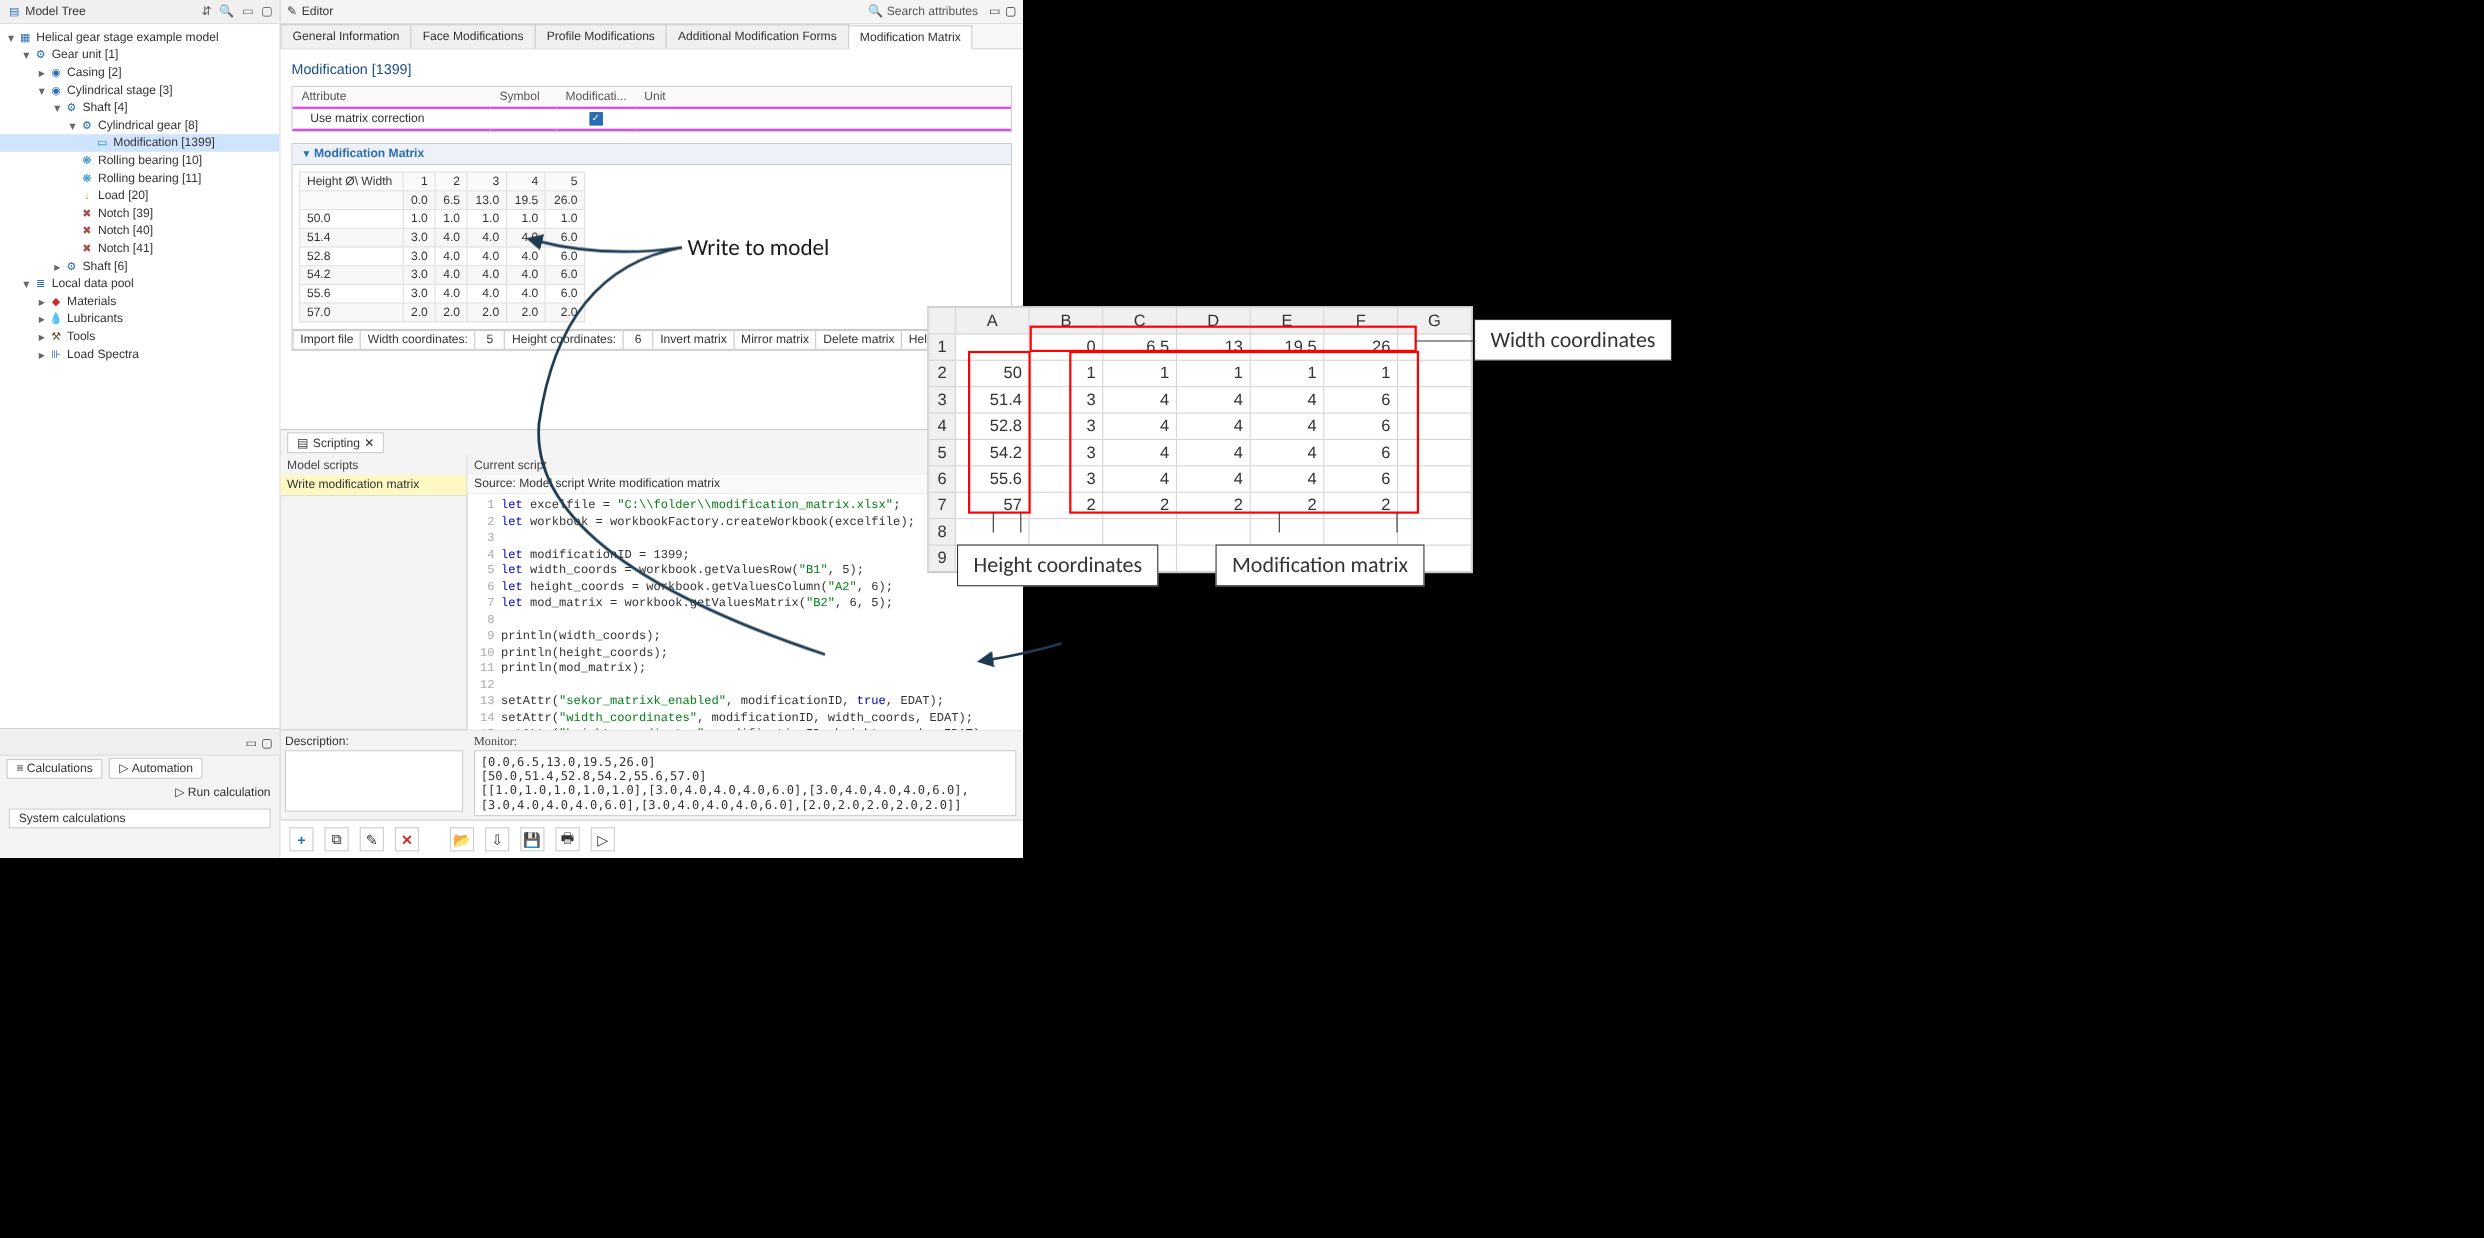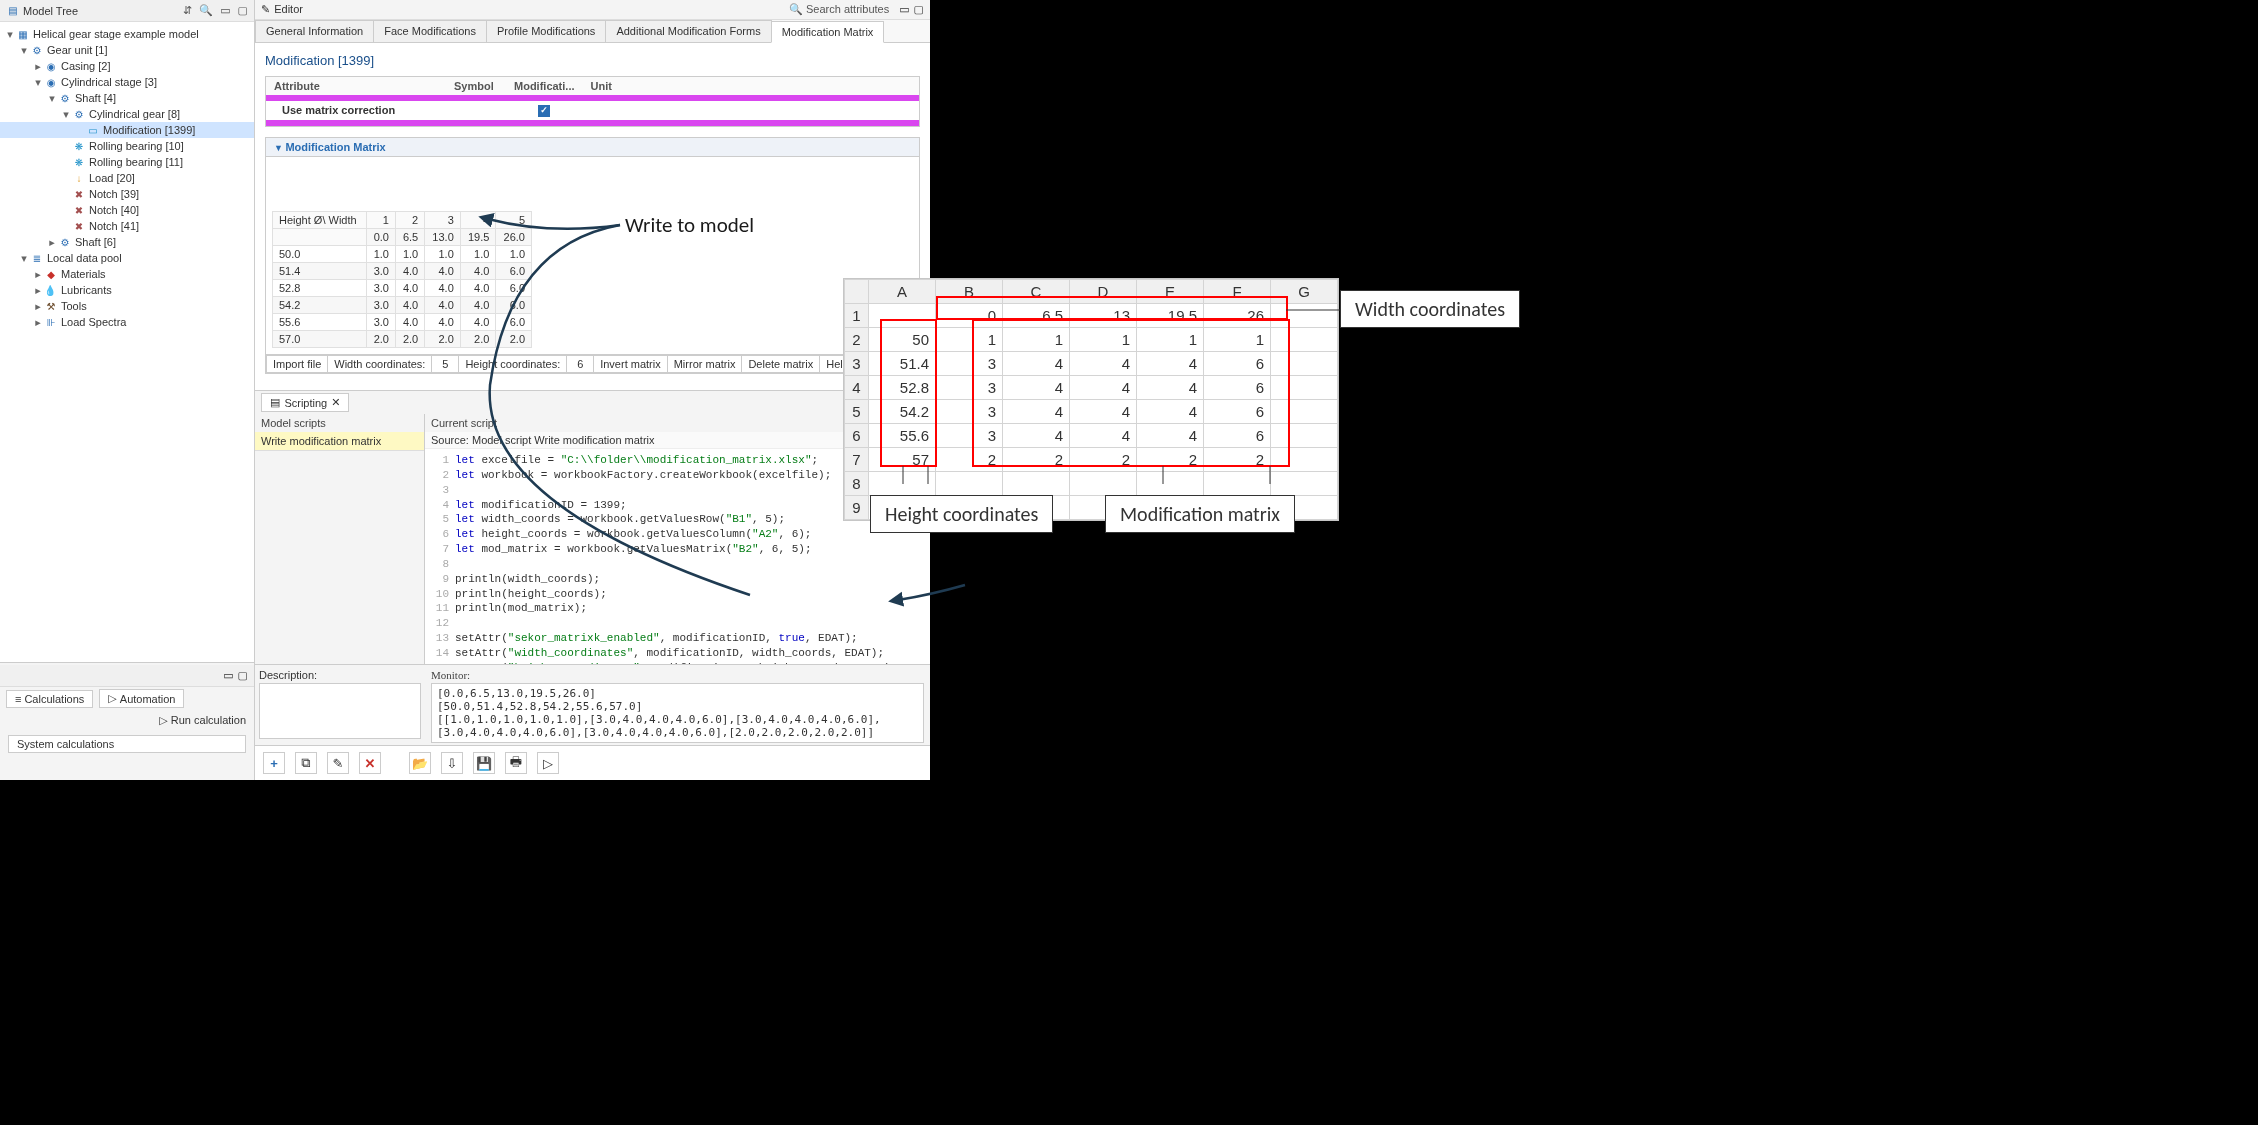--- a/index.html
+++ b/index.html
@@ -39,26 +39,26 @@
 .editor-head .edtitle { flex: 1; display: flex; align-items: center; gap: 4px; }
 .editor-head .search { display: flex; align-items: center; gap: 3px; color: #555; }
 .ed-tabs { display: flex; background: #f8f8f8; border-bottom: 1px solid #ccc; }
 .ed-tab { padding: 4px 10px; border: 1px solid #ccc; border-bottom: none; background: #f0f0f0; font-size: 11px; margin-right: -1px; cursor: pointer; }
 .ed-tab.active { background: #fff; border-bottom: 1px solid #fff; position: relative; top: 1px; }
 .ed-body { flex: 1; background: #fff; padding: 6px 10px; overflow: visible; display: flex; flex-direction: column; }
 .crumb { color: #1a4f8a; font-size: 13px; padding: 4px 0 8px; }
 .sect { border: 1px solid #ccc; margin-bottom: 10px; }
 .sect-h { background: #eef2f8; color: #2a6db3; padding: 3px 8px; font-weight: 600; font-size: 11px; border-bottom: 1px solid #ccc; cursor: pointer; }
 .sect-h::before { content: "▼ "; font-size: 9px; color: #2a6db3; }
-.attr-table th, .attr-table td { text-align: left; padding: 3px 8px; font-weight: 700; border-bottom: 6px solid #d946ef; font-size: 11px; margin-left: 28px; }
+.attr-table th, .attr-table td { text-align: left; padding: 3px 8px; font-weight: 400; border-bottom: 2px solid #d946ef; font-size: 11px; margin-left: 28px; }
 .attr-table { width: 100%; border-collapse: collapse; }
 .attr-table th { color: #555; background: #fafafa; }
 .check { display: inline-block; width: 12px; height: 12px; border: 1px solid #2a6db3; background: #2a6db3; position: relative; vertical-align: middle; }
 .check::after { content: "✓"; color: #fff; font-size: 9px; position: absolute; top: -1px; left: 1px; }
-.mat-table { width: 260px; border-collapse: collapse; font-size: 11px; margin-top: 48px; }
+.mat-table { width: 260px; border-collapse: collapse; font-size: 11px; }
 .mat-table th, .mat-table td { border: 1px solid #e0e0e0; padding: 2px 6px; text-align: right; background: #fff; }
 .mat-table th { background: #fafafa; font-weight: 400; }
 .mat-table tr:nth-child(even) td { background: #f7f7f7; }
 .mat-toolbar { display: flex; gap: 0; border-top: 1px solid #ccc; flex-wrap: wrap; }
 .mat-toolbar .btn { padding: 2px 6px; border: 1px solid #ccc; background: #fff; font-size: 11px; margin-right: -1px; }
 .mat-toolbar .num { width: 28px; text-align: center; }
 .scripting { border-top: 1px solid #ccc; display: flex; flex-direction: column; height: 390px; }
 .script-tab { display: flex; padding: 2px 6px; }
 .script-tab .stab { padding: 2px 8px; border: 1px solid #ccc; background: #fff; display: flex; align-items: center; gap: 4px; }
 .script-body { display: flex; flex: 1; min-height: 0; }

